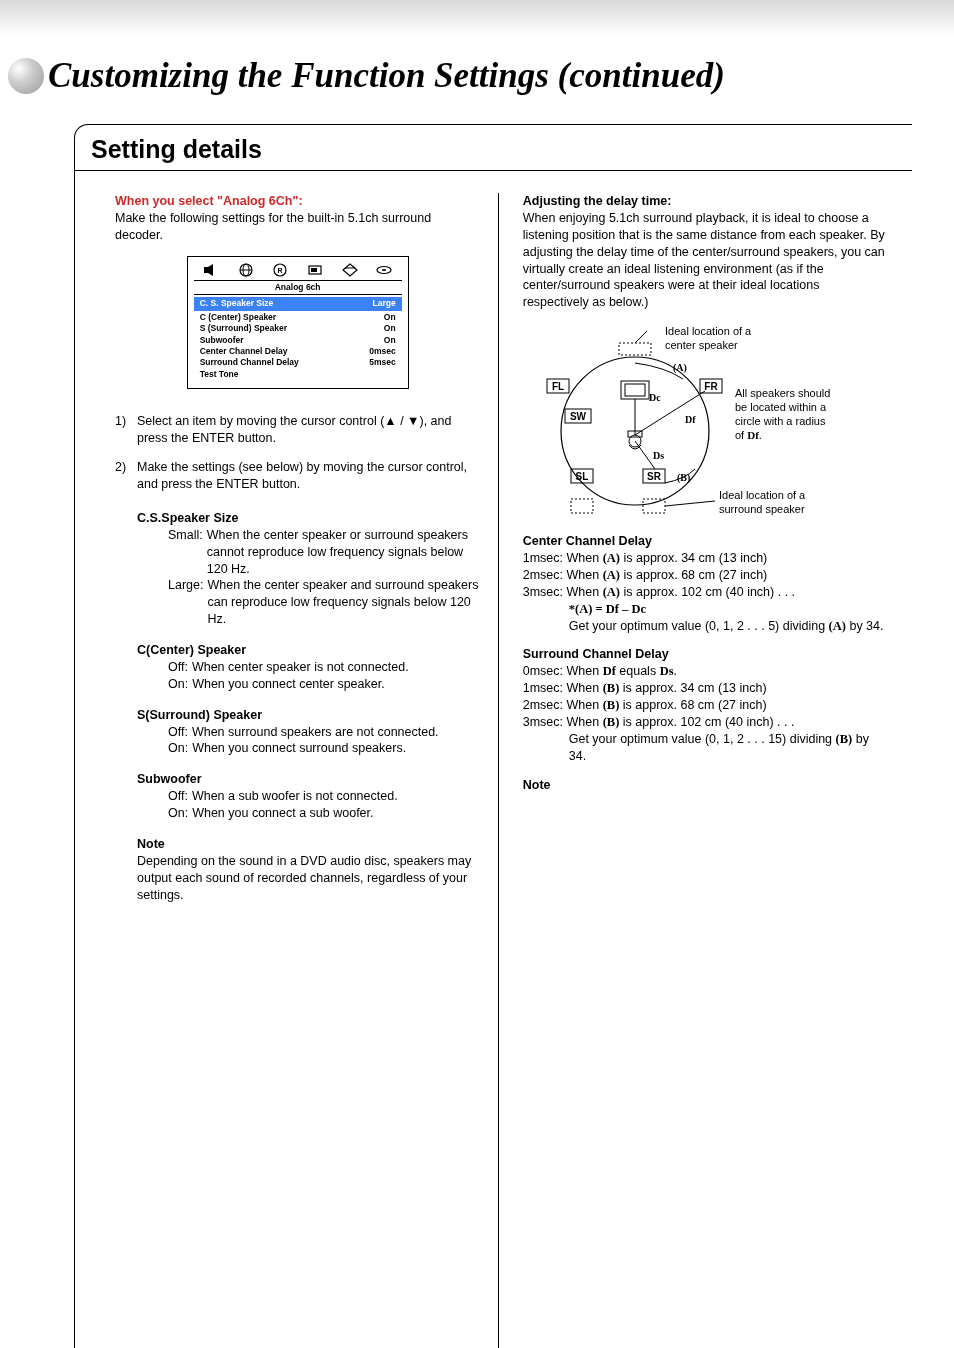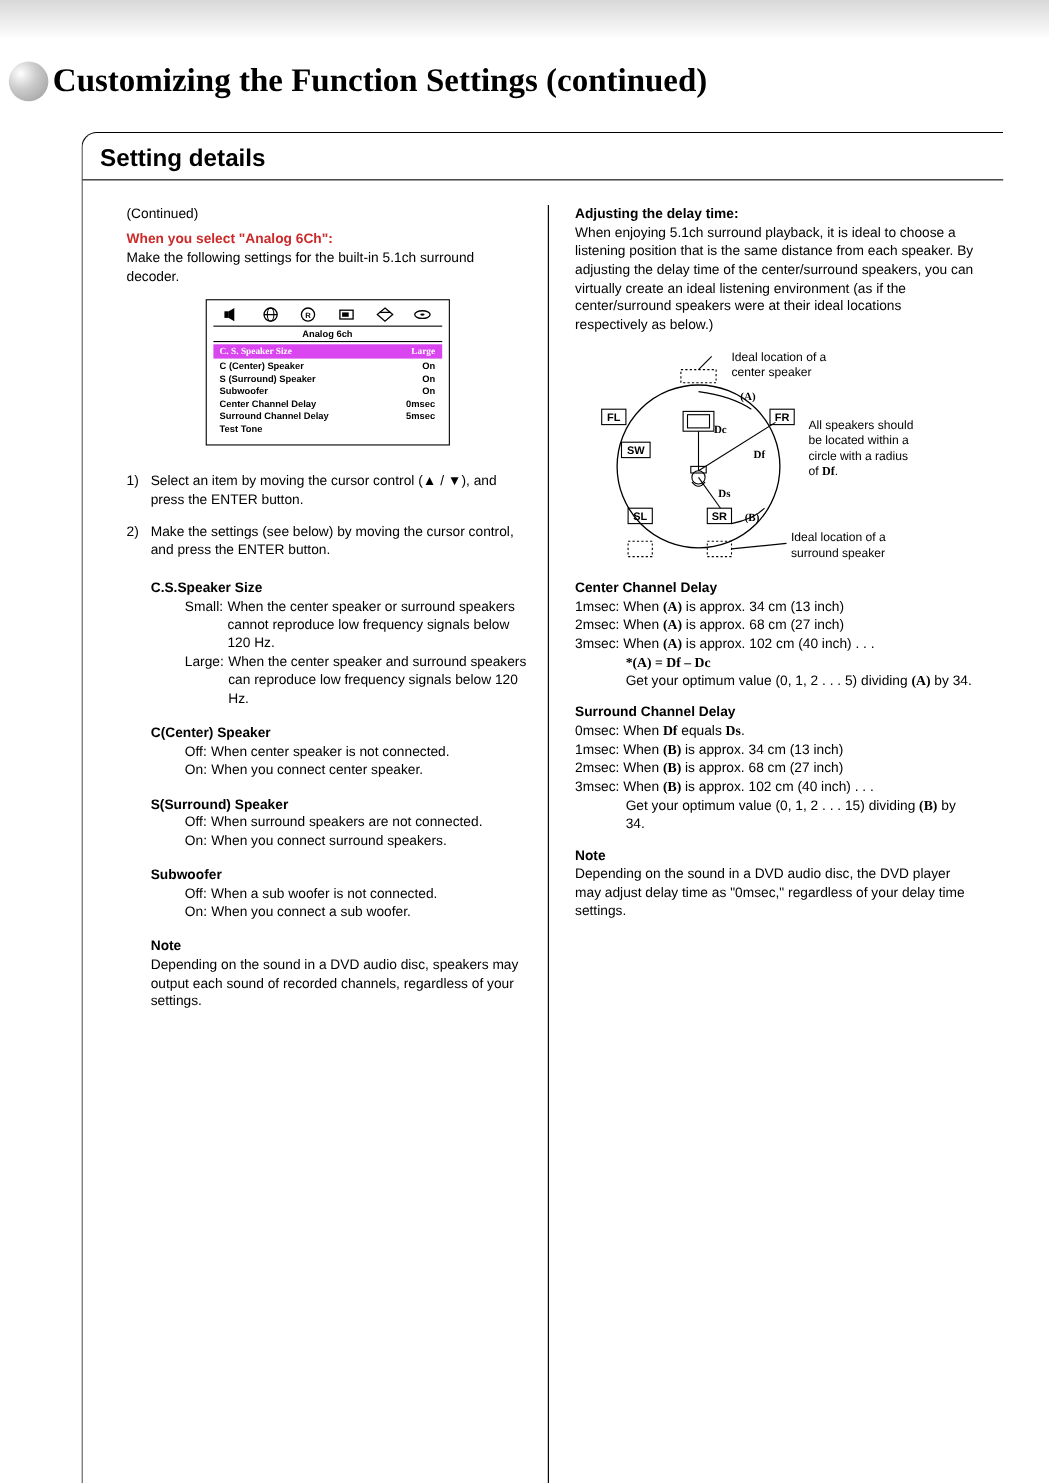--- a/index.html
+++ b/index.html
@@ -21,33 +21,34 @@
   .sphere {
     width: 36px;
     height: 36px;
     border-radius: 50%;
     background: radial-gradient(circle at 30% 30%, #fff, #ccc 40%, #999 100%);
     margin-right: 4px;
     flex-shrink: 0;
   }
   .header-title {
     font-family: "Times New Roman", Times, serif;
+    font-style: italic;
     font-weight: bold;
-    font-size: 30px;
+    font-size: 35px;
     text-align: right;
   }
   .section-frame {
     margin: 22px 42px 0 74px;
     border-top: 1.5px solid #000;
     border-left: 1.5px solid #000;
     border-top-left-radius: 14px;
     padding: 0 0 10px 0;
   }
   .section-title {
-    font-size: 22px;
+    font-size: 25px;
     font-weight: bold;
     padding: 10px 0 6px 16px;
     border-bottom: 1.5px solid #000;
     margin-right: 0;
   }
   .content-wrap {
     display: flex;
     padding-top: 22px;
     border-top: none;
   }
@@ -88,21 +89,21 @@
   }
   .osd-icons svg { width: 16px; height: 14px; }
   .osd-title {
     text-align: center;
     border-top: 1px solid #000;
     border-bottom: 1px solid #000;
     padding: 1px 0;
     margin: 2px 0 2px 0;
   }
   .osd-row { display: flex; justify-content: space-between; padding: 0 6px; }
-  .osd-row.hl { background: #d946ef; color: #fff; margin: 0 0 1px 0; padding: 1px 6px; font-family: Liberation Serif, serif; }
+  .osd-row.hl { background: #3b82f6; color: #fff; margin: 0 0 1px 0; padding: 1px 6px; }
   .num-item { display: flex; margin-bottom: 12px; }
   .num-item .num { width: 22px; flex-shrink: 0; }
   .sub-h { font-weight: bold; margin-top: 17px; }
   .def-row { display: flex; margin-left: 31px; }
   .def-row .lbl { flex-shrink: 0; margin-right: 4px; }
   .indent { padding-left: 46px; }
   .speaker-diagram {
     display: block;
     margin: 4px auto 10px auto;
   }
@@ -118,21 +119,20 @@
   <div class="sphere"></div>
   <div class="header-title">Customizing the Function Settings (continued)</div>
 </div>
 
 <div class="section-frame">
   <div class="section-title">Setting details</div>
 
   <div class="content-wrap">
 
     <div class="col col-left">
-      <div class="continued">(Continued)</div>
       <div class="red-bold">When you select "Analog 6Ch":</div>
       <div class="para">Make the following settings for the built-in 5.1ch surround decoder.</div>
 
       <div class="osd">
         <div class="osd-icons">
           <svg viewBox="0 0 16 14">
               <rect x="1" y="4" width="4" height="6" fill="#000"></rect>
               <polygon points="5,4 10,1 10,13 5,10" fill="#000"></polygon>
             </svg>
           <svg viewBox="0 0 16 14">
@@ -312,16 +312,15 @@
       <div class="indent"><span>Get your optimum value (0, 1, 2 . . . 5) dividing </span><span class="serif b">(A)</span><span> by 34.</span></div>
 
       <div class="b" style="margin-top:12px">Surround Channel Delay</div>
       <div><span>0msec: When </span><span class="serif b">Df</span><span> equals </span><span class="serif b">Ds</span>.</div>
       <div><span>1msec: When </span><span class="serif b">(B)</span><span> is approx. 34 cm (13 inch)</span></div>
       <div><span>2msec: When </span><span class="serif b">(B)</span><span> is approx. 68 cm (27 inch)</span></div>
       <div><span>3msec: When </span><span class="serif b">(B)</span><span> is approx. 102 cm (40 inch) . . .</span></div>
       <div class="indent"><span>Get your optimum value (0, 1, 2 . . . 15) dividing </span><span class="serif b">(B)</span><span> by 34.</span></div>
 
       <div class="b" style="margin-top:12px">Note</div>
-      <div>Depending on the sound in a DVD audio disc, the DVD player may adjust delay time as "0msec," regardless of your delay time settings.</div>
     </div>
   </div>
 </div>
 
 </body></html>

